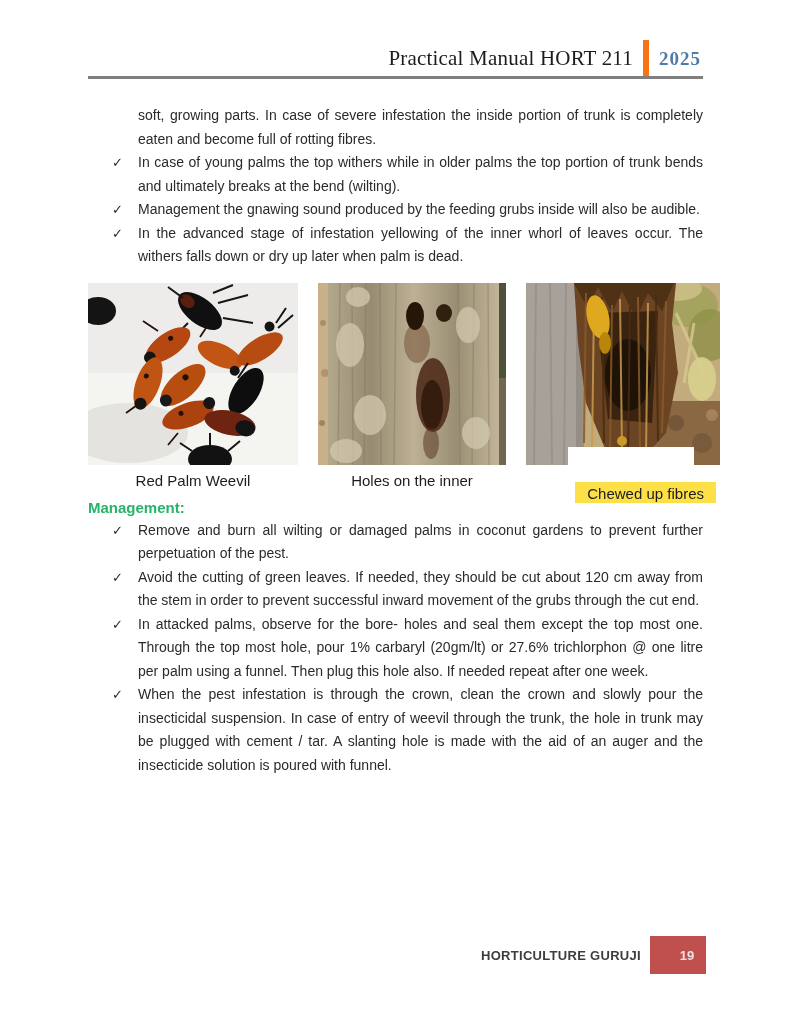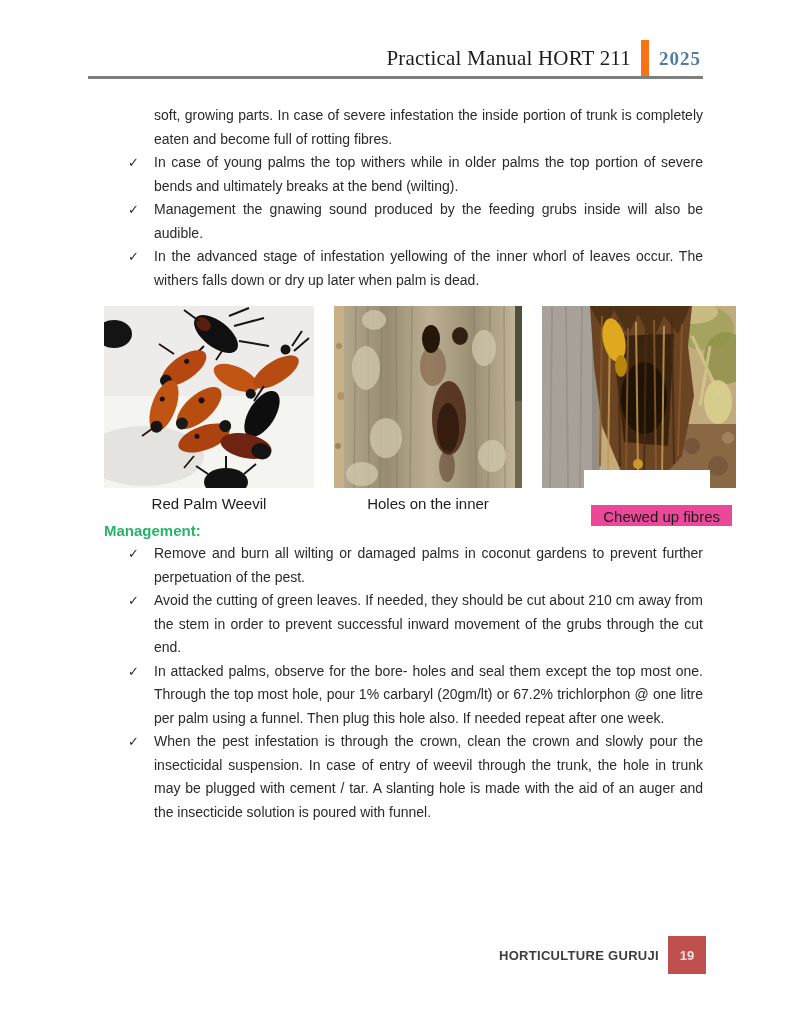--- a/index.html
+++ b/index.html
@@ -13,82 +13,82 @@
   .header {
     position:absolute; left:88px; right:88px; top:40px;
     display:flex; justify-content:flex-end; align-items:stretch;
     border-bottom:3px solid #7f7f7f;
   }
   .header-title {
     font-family:"Liberation Serif", serif; font-size:21px; color:#1c1c1c;
     align-self:flex-end; padding:2px 10px 5px 0; letter-spacing:0.2px;
   }
   .header-year {
-    border-left:8px solid #f97316;
+    border-left:6px solid #f97316;
     font-family:"Liberation Serif", serif; font-weight:700; font-size:19px;
     color:#4e7ba7; padding:8px 2px 6px 10px; display:flex; align-items:flex-end;
     letter-spacing:1px;
   }
 
   
-  .content { position:absolute; left:104px; right:88px; top:104px; }
+  .content { position:absolute; left:88px; right:88px; top:104px; }
   .cont-par {
     margin:0 0 0 50px; text-align:justify; font-size:14px; line-height:23.5px;
   }
   .bullet { display:flex; padding-left:24px; }
   .bullet .check { flex:0 0 26px; font-size:13px; line-height:23.5px; color:#2a2a2a; }
   .bullet .text { flex:1; text-align:justify; font-size:14px; line-height:23.5px; }
 
   
   .figrow { display:flex; gap:20px; margin-top:14px; }
   .figrow figure { margin:0; position:relative; }
   .figrow svg { display:block; }
   .figcap {
     text-align:center; font-size:15px; color:#1c1c1c; margin-top:7px;
     font-weight:500;
   }
   .figcap-overlay {
-    position:absolute; right:4px; bottom:-14px; background:#ec4899;
+    position:absolute; right:4px; bottom:-14px; background:#fde047;
     padding:3px 12px 1px; font-size:15px; color:#1c1c1c; font-weight:500;
     white-space:nowrap;
   }
 
   .mgmt-heading {
     margin-top:8px; font-size:15px; font-weight:700; color:#27b36a;
     line-height:22px;
   }
 
   
   .footer {
     position:absolute; top:936px; right:85px;
     display:flex; align-items:center; gap:9px;font-weight:bold;
   }
   .brand { font-size:13px; color:#3d3d3d; letter-spacing:0.3px; }
   .pagebox {
     width:38px; height:38px; background:#c0504d; color:#f0e2e2;
-    display:flex; align-items:center; justify-content:center; font-size:13px;
+    display:flex; align-items:center; justify-content:center; font-size:13px;padding-left:18px;
   }
 </style>
 </head>
 <body>
 
 <div class="page">
 
   <div class="header">
     <div class="header-title">Practical Manual HORT 211</div>
     <div class="header-year">2025</div>
   </div>
 
   <div class="content">
 
     <p class="cont-par">soft, growing parts. In case of severe infestation the inside portion of trunk is completely eaten and become full of rotting fibres.</p>
 
     <div class="bullet">
       <span class="check">✓</span>
-      <span class="text">In case of young palms the top withers while in older palms the top portion of severe bends and ultimately breaks at the bend (wilting).</span>
+      <span class="text">In case of young palms the top withers while in older palms the top portion of trunk bends and ultimately breaks at the bend (wilting).</span>
     </div>
     <div class="bullet">
       <span class="check">✓</span>
       <span class="text">Management the gnawing sound produced by the feeding grubs inside will also be audible.</span>
     </div>
     <div class="bullet">
       <span class="check">✓</span>
       <span class="text">In the advanced stage of infestation yellowing of the inner whorl of leaves occur. The withers falls down or dry up later when palm is dead.</span>
     </div>
 
@@ -258,25 +258,25 @@
     </div>
 
     <div class="mgmt-heading">Management:</div>
 
     <div class="bullet">
       <span class="check">✓</span>
       <span class="text">Remove and burn all wilting or damaged palms in coconut gardens to prevent further perpetuation of the pest.</span>
     </div>
     <div class="bullet">
       <span class="check">✓</span>
-      <span class="text">Avoid the cutting of green leaves. If needed, they should be cut about 210 cm away from the stem in order to prevent successful inward movement of the grubs through the cut end.</span>
-    </div>
-    <div class="bullet">
-      <span class="check">✓</span>
-      <span class="text">In attacked palms, observe for the bore- holes and seal them except the top most one. Through the top most hole, pour 1% carbaryl (20gm/lt) or 67.2% trichlorphon @ one litre per palm using a funnel. Then plug this hole also. If needed repeat after one week.</span>
+      <span class="text">Avoid the cutting of green leaves. If needed, they should be cut about 120 cm away from the stem in order to prevent successful inward movement of the grubs through the cut end.</span>
+    </div>
+    <div class="bullet">
+      <span class="check">✓</span>
+      <span class="text">In attacked palms, observe for the bore- holes and seal them except the top most one. Through the top most hole, pour 1% carbaryl (20gm/lt) or 27.6% trichlorphon @ one litre per palm using a funnel. Then plug this hole also. If needed repeat after one week.</span>
     </div>
     <div class="bullet">
       <span class="check">✓</span>
       <span class="text">When the pest infestation is through the crown, clean the crown and slowly pour the insecticidal suspension. In case of entry of weevil through the trunk, the hole in trunk may be plugged with cement / tar. A slanting hole is made with the aid of an auger and the insecticide solution is poured with funnel.</span>
     </div>
   </div>
 
   <div class="footer">
     <span class="brand">HORTICULTURE GURUJI</span>
     <span class="pagebox">19</span>

